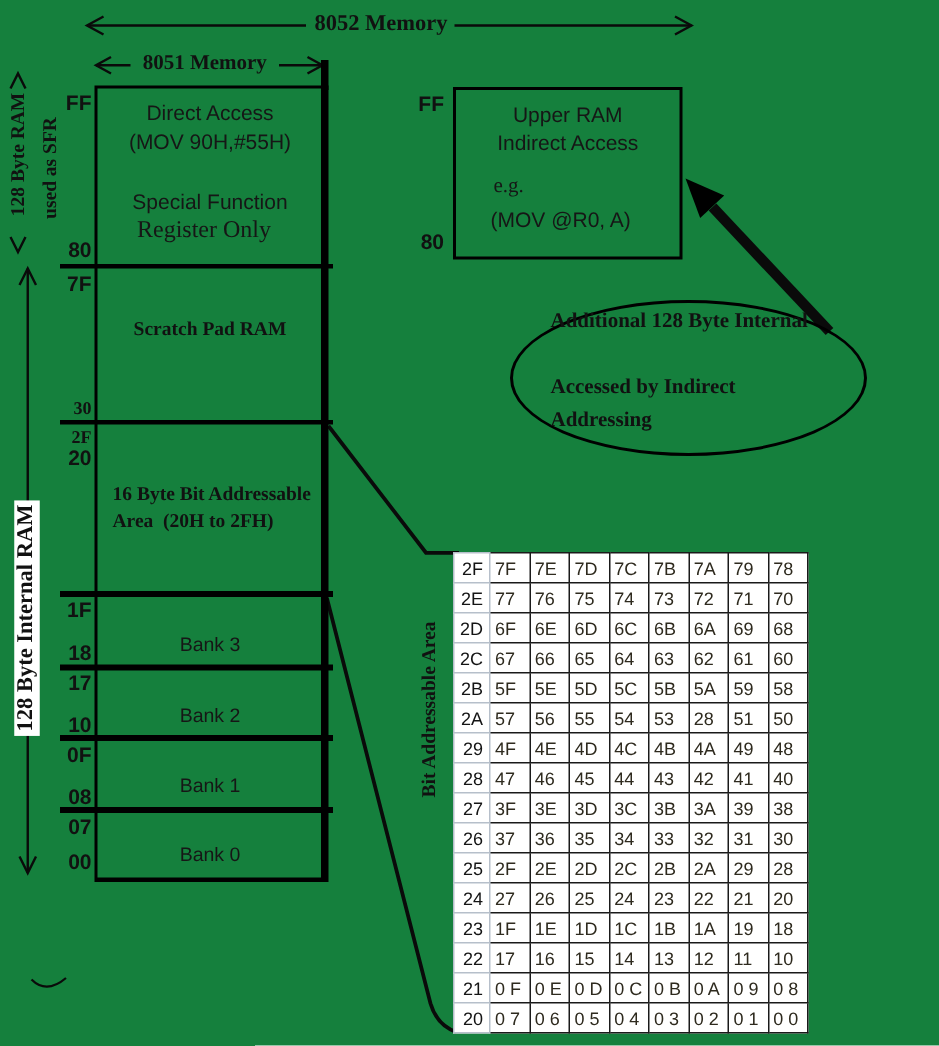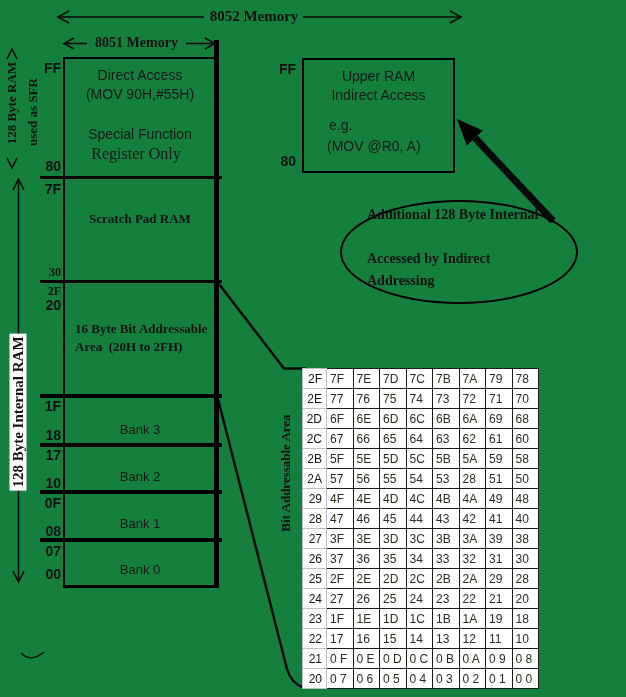--- a/index.html
+++ b/index.html
@@ -99,21 +99,21 @@
   <div class="abs sans ctr" style="left:66px;top:422px;width:148px;font-size:13px;">Bank 3</div>
   <div class="abs sans ctr" style="left:66px;top:469px;width:148px;font-size:13px;">Bank 2</div>
   <div class="abs sans ctr" style="left:66px;top:516px;width:148px;font-size:13px;">Bank 1</div>
   <div class="abs sans ctr" style="left:66px;top:562px;width:148px;font-size:13px;">Bank 0</div>
 
   <div class="abs" style="left:302px;top:58px;width:153px;height:115px;border:2.5px solid #000;box-sizing:border-box;"></div>
   <div class="hex" style="left:272px;top:61px;">FF</div>
   <div class="hex" style="left:272px;top:153px;">80</div>
   <div class="abs sans ctr" style="left:304px;top:68px;width:149px;font-size:14px;">Upper RAM</div>
   <div class="abs sans ctr" style="left:304px;top:87px;width:149px;font-size:14px;">Indirect Access</div>
-  <div class="abs" style="left:329px;top:117px;font-family:Liberation Sans, sans-serif;font-size:14px;color:#161616;">e.g.</div>
+  <div class="abs" style="left:329px;top:117px;font-family:Liberation Serif, serif;font-size:14px;color:#161616;">e.g.</div>
   <div class="abs sans" style="left:327px;top:138px;font-size:14px;">(MOV @R0, A)</div>
 
   <div class="abs" style="left:340px;top:200px;width:238px;height:104px;border:2.5px solid #000;border-radius:50%;box-sizing:border-box;"></div>
   <div class="abs serifb" style="left:367px;top:207px;font-size:14px;">Additional 128 Byte Internal</div>
   <div class="abs serifb" style="left:367px;top:251px;font-size:14px;">Accessed by Indirect</div>
   <div class="abs serifb" style="left:367px;top:273px;font-size:14px;">Addressing</div>
 
   <div class="abs serifb rot" style="left:286px;top:473px;font-size:13px;">Bit Addressable Area</div>
   <table id="bit-table">
       <tbody>

